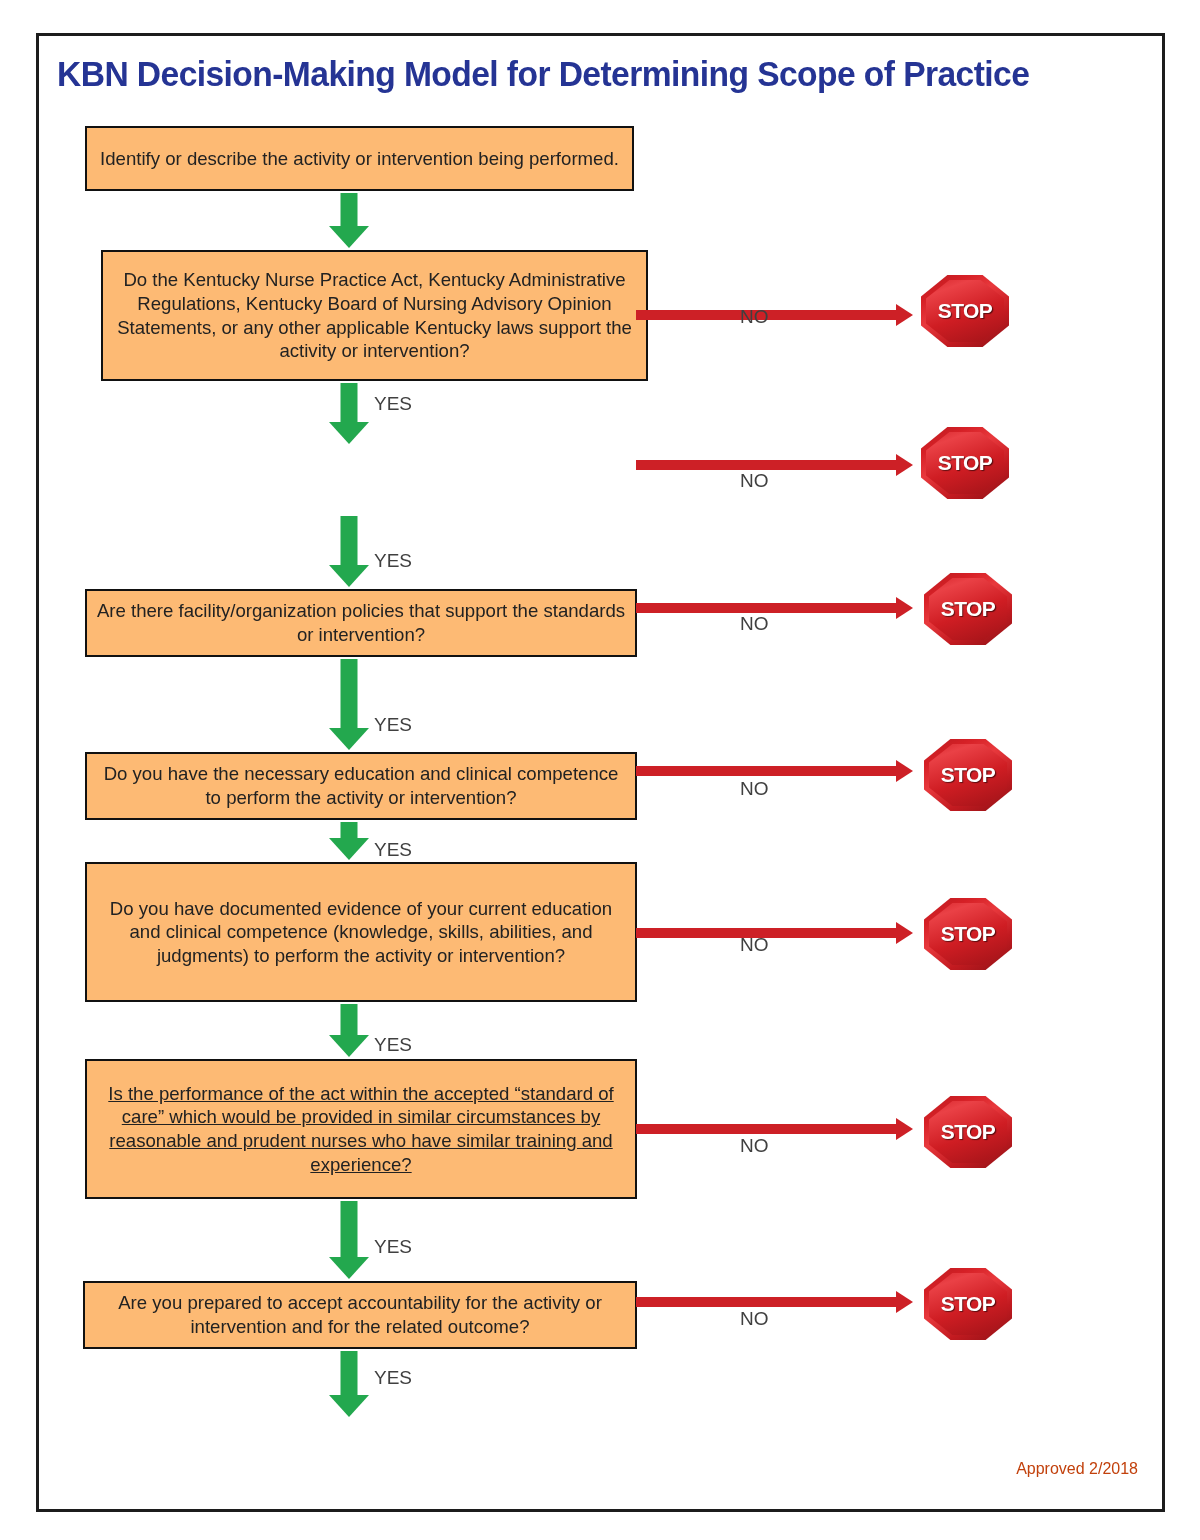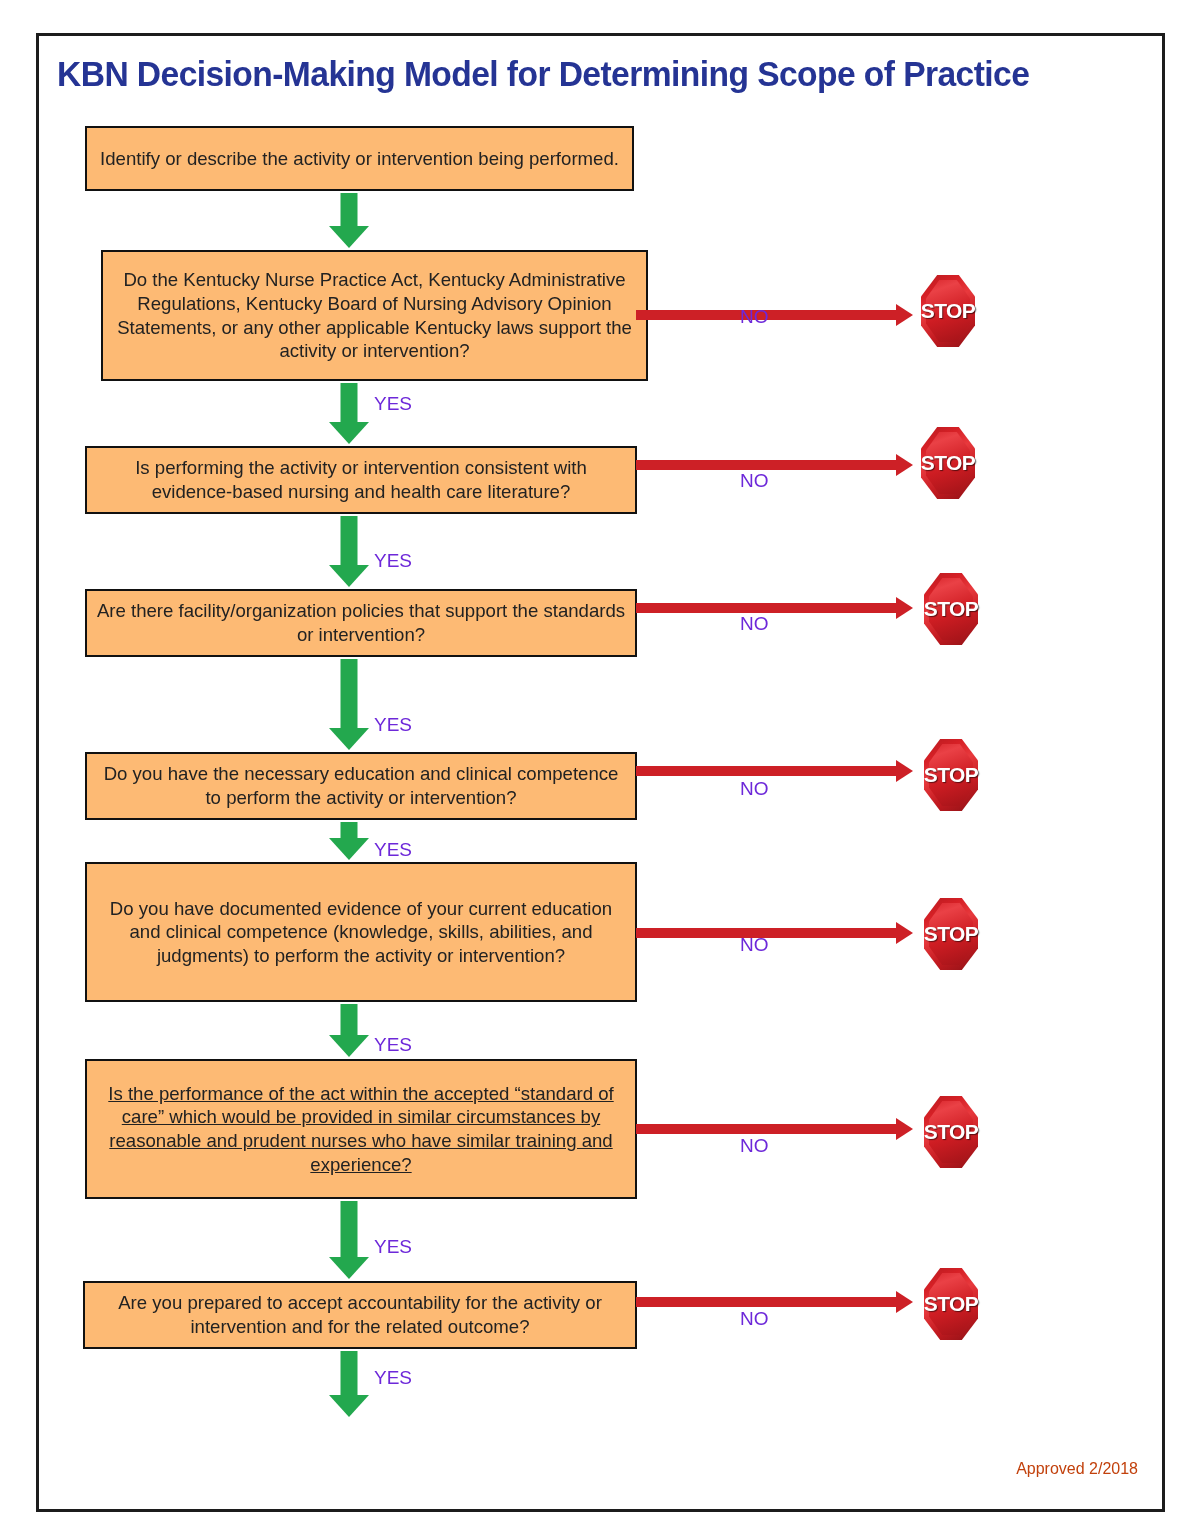--- a/index.html
+++ b/index.html
@@ -53,24 +53,24 @@
   }
   .rarrow .head{
     position:absolute;right:0;top:50%;transform:translateY(-50%);
     width:0;height:0;
     border-top:11px solid transparent;
     border-bottom:11px solid transparent;
     border-left:17px solid #cd2026;
   }
 
   
-  .lbl{position:absolute;font-size:19px;color:#6d28d9;white-space:nowrap;}
-
-  
-  .stop{position:absolute;width:54px;height:72px;text-align:right;}
+  .lbl{position:absolute;font-size:19px;color:#404040;white-space:nowrap;}
+
+  
+  .stop{position:absolute;width:88px;height:72px;text-align:right;}
   .stop .oct{
     position:absolute;inset:0;
     clip-path:polygon(30% 0%,70% 0%,100% 30%,100% 70%,70% 100%,30% 100%,0% 70%,0% 30%);
     background:linear-gradient(150deg,#b51b20 0%,#d62026 22%,#e8393d 42%,#c21a20 70%,#8e1216 100%);
     filter:drop-shadow(3px 4px 3px rgba(0,0,0,0.45));
   }
   .stop .oct-in{
     position:absolute;inset:5px;
     clip-path:polygon(30% 0%,70% 0%,100% 30%,100% 70%,70% 100%,30% 100%,0% 70%,0% 30%);
     background:linear-gradient(160deg,#d8262c 0%,#ea4146 18%,#cf1d23 55%,#a11318 100%);
@@ -91,21 +91,20 @@
 <body>
 
 <div id="page">
 
   <div id="title">KBN Decision-Making Model for Determining Scope of Practice</div>
 
   <div class="node" style="left:46px;top:90px;width:549px;height:65px;">Identify or describe the activity or intervention being performed.</div>
 
   <div class="node" style="left:50px;top:214px;width:547px;height:131px;margin-left:12px;">Do the Kentucky Nurse Practice Act, Kentucky Administrative Regulations, Kentucky Board of Nursing Advisory Opinion Statements, or any other applicable Kentucky laws support the activity or intervention?</div>
 
-  <div class="node" style="left:46px;top:410px;width:552px;height:68px;">Is performing the activity or intervention consistent with evidence-based nursing and health care literature?</div>
 
   <div class="node" style="left:46px;top:553px;width:552px;height:68px;">Are there facility/organization policies that support the standards or intervention?</div>
 
   <div class="node" style="left:46px;top:716px;width:552px;height:68px;">Do you have the necessary education and clinical competence to perform the activity or intervention?</div>
 
   <div class="node" style="left:46px;top:826px;width:552px;height:140px;">Do you have documented evidence of your current education and clinical competence (knowledge, skills, abilities, and judgments) to perform the activity or intervention?</div>
 
   <div class="node" style="left:46px;top:1023px;width:552px;height:140px;text-decoration:underline;">Is the performance of the act within the accepted “standard of care” which would be provided in similar circumstances by reasonable and prudent nurses who have similar training and experience?</div>
 
   <div class="node" style="left:44px;top:1245px;width:554px;height:68px;">Are you prepared to accept accountability for the activity or intervention and for the related outcome?</div>

